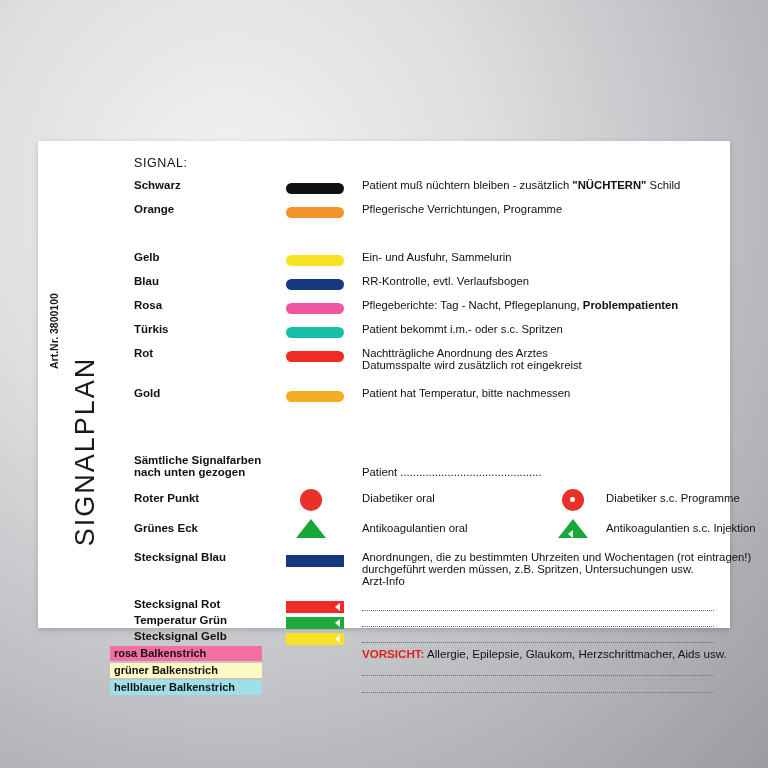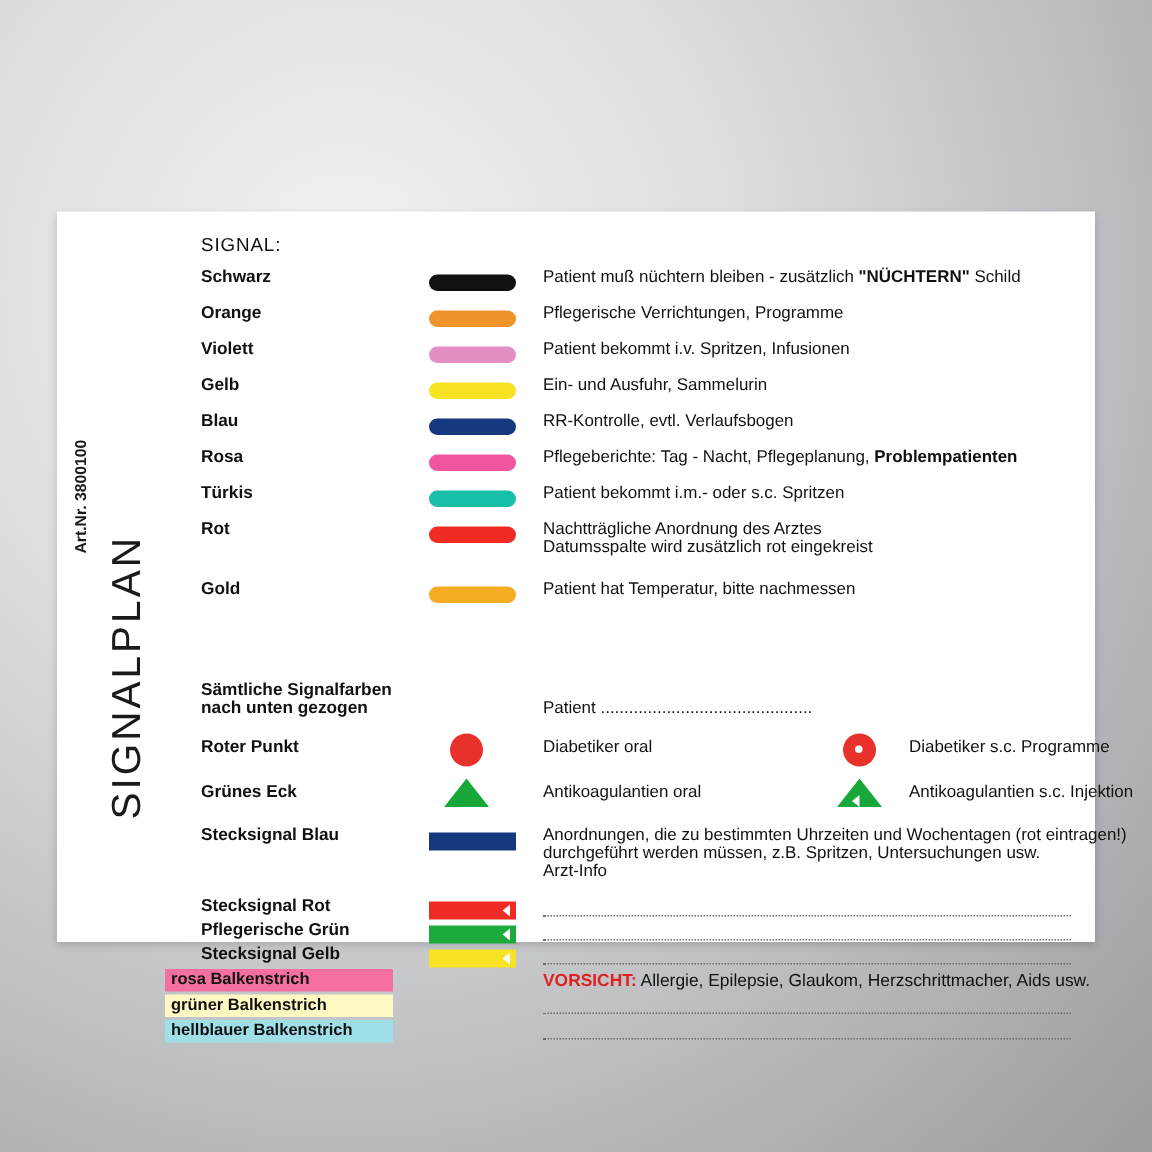--- a/index.html
+++ b/index.html
@@ -254,27 +254,20 @@
       </div>
 
       <div class="row" style="top:54px">
         <div class="lbl">Orange</div>
         <div class="swatch-wrap">
           <div class="bar" style="background:#f0932b"></div>
         </div>
         <div class="desc">Pflegerische Verrichtungen, Programme</div>
       </div>
 
-      <div class="row" style="top:78px">
-        <div class="lbl">Violett</div>
-        <div class="swatch-wrap">
-          <div class="bar" style="background:#e38fc4"></div>
-        </div>
-        <div class="desc">Patient bekommt i.v. Spritzen, Infusionen</div>
-      </div>
 
       <div class="row" style="top:102px">
         <div class="lbl">Gelb</div>
         <div class="swatch-wrap">
           <div class="bar" style="background:#f7e223"></div>
         </div>
         <div class="desc">Ein- und Ausfuhr, Sammelurin</div>
       </div>
 
       <div class="row" style="top:126px">
@@ -368,21 +361,21 @@
         <div class="swatch-wrap" style="top:1px">
           <div class="steck">
             <div class="body" style="background:#ef2b23"></div>
             <div class="arrow"></div>
           </div>
         </div>
         <div class="dotline" style="top:11px"></div>
       </div>
 
       <div class="row" style="top:465px;height:16px">
-        <div class="lbl">Pflegerische Grün</div>
+        <div class="lbl">Temperatur Grün</div>
         <div class="swatch-wrap" style="top:1px">
           <div class="steck">
             <div class="body" style="background:#1cab3c"></div>
             <div class="arrow"></div>
           </div>
         </div>
         <div class="dotline" style="top:11px"></div>
       </div>
 
       <div class="row" style="top:481px;height:16px">

